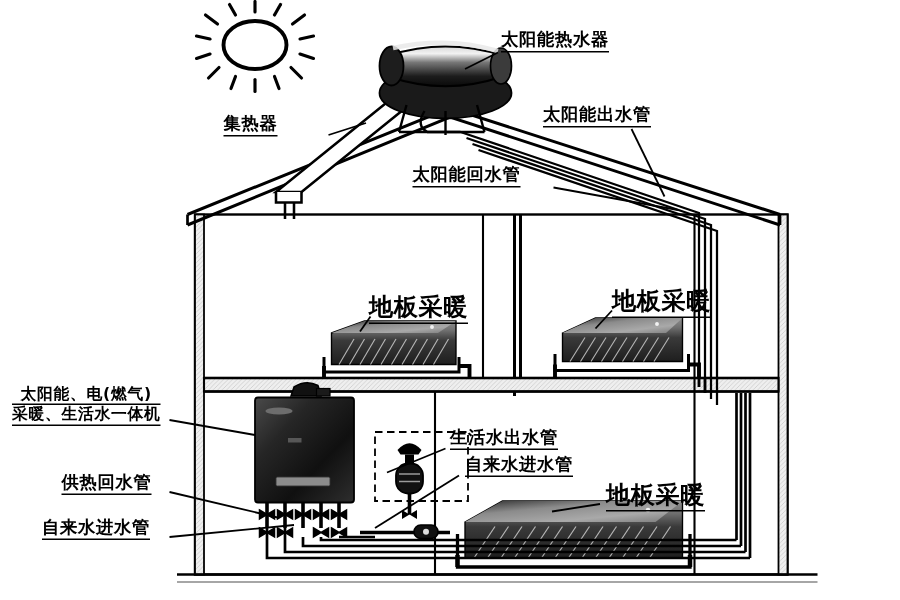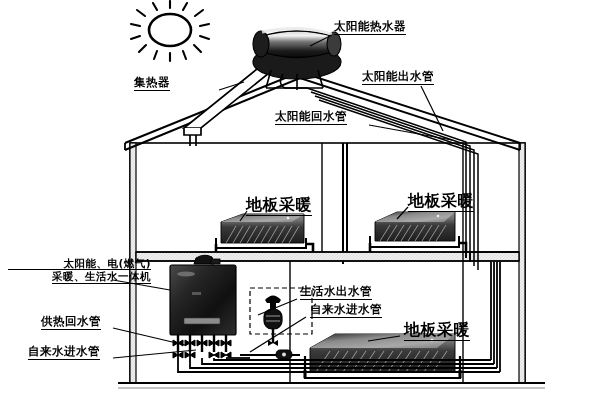--- a/index.html
+++ b/index.html
@@ -14,22 +14,22 @@
     color:#000;
     white-space:nowrap;
     line-height:1.18;
     letter-spacing:0.5px;
     font-weight:700;
   }
   .lbl.s12{font-size:11.5px;}
   .lbl.s11{font-size:16px;}
   .lbl.s105{font-size:10.5px;}
   .ul{border-bottom:1.6px solid #000;padding-bottom:0px;}
-  .two-line{text-align:right;}
-  .two-line .r2{display:block;border-bottom:1.6px solid #000;margin-left:44px;}
+  .two-line{text-align:center;}
+  .two-line .r2{display:block;border-bottom:1.6px solid #000;}
   .two-line .r1b{display:block;border-bottom:1.6px solid #000;}
 </style>
 </head>
 <body>
 
 <div id="stage">
 
   <svg width="600" height="400" viewBox="0 0 600 400">
     <defs>
 
@@ -304,21 +304,21 @@
       <line x1="113" y1="280" x2="170" y2="290"></line>
 
       <line x1="113" y1="328" x2="185" y2="345"></line>
 
       <line x1="113" y1="358" x2="196" y2="350"></line>
     </g>
   </svg>
 
   <div class="lbl s12 ul" style="left:334px;top:20px;">太阳能热水器</div>
 
-  <div class="lbl s12 ul" style="left:134px;top:76px;">集热器</div>
+  <div class="lbl s12 ul" style="left:149px;top:76px;">集热器</div>
 
   <div class="lbl s12 ul" style="left:362px;top:70px;">太阳能出水管</div>
 
   <div class="lbl s12 ul" style="left:275px;top:110px;">太阳能回水管</div>
 
   <div class="lbl s11 ul" style="left:246px;top:196px;">地板采暖</div>
 
   <div class="lbl s11 ul" style="left:408px;top:192px;">地板采暖</div>
 
   <div class="lbl s11 ul" style="left:404px;top:321px;">地板采暖</div>

